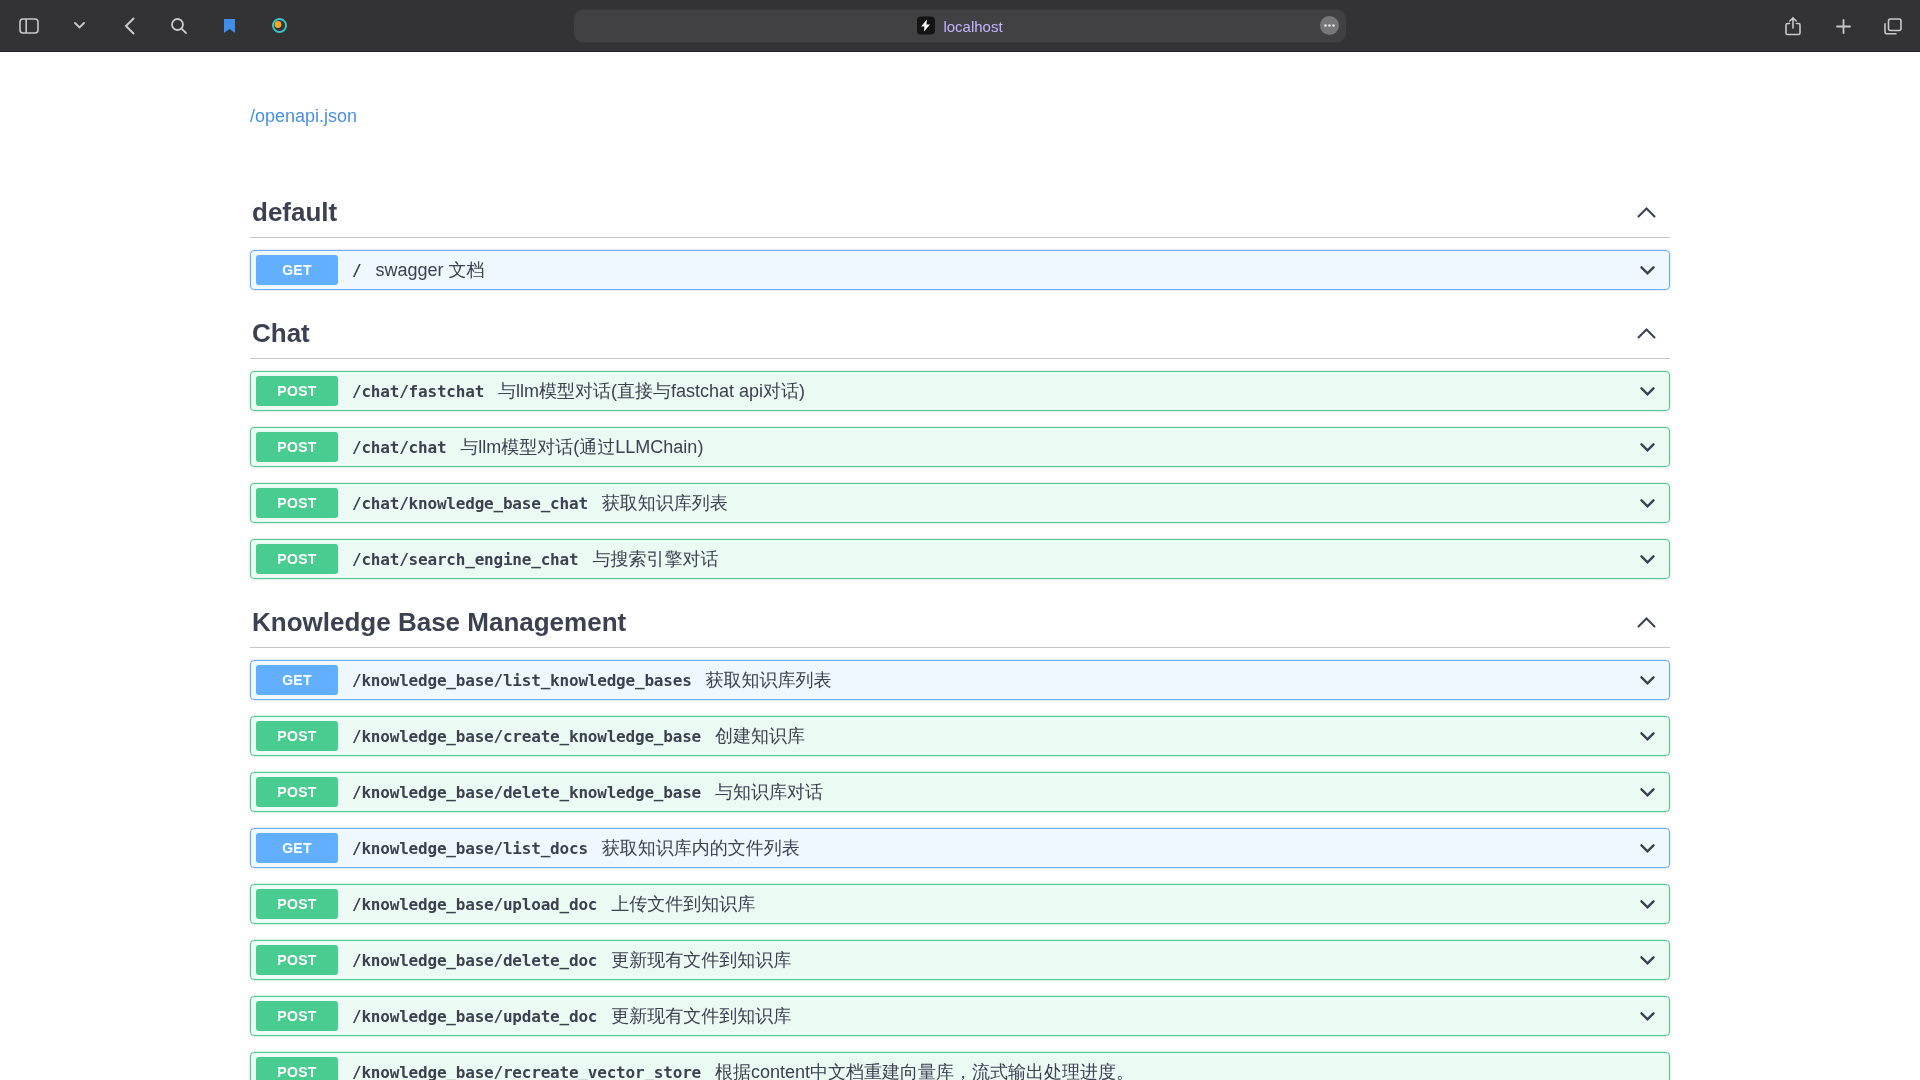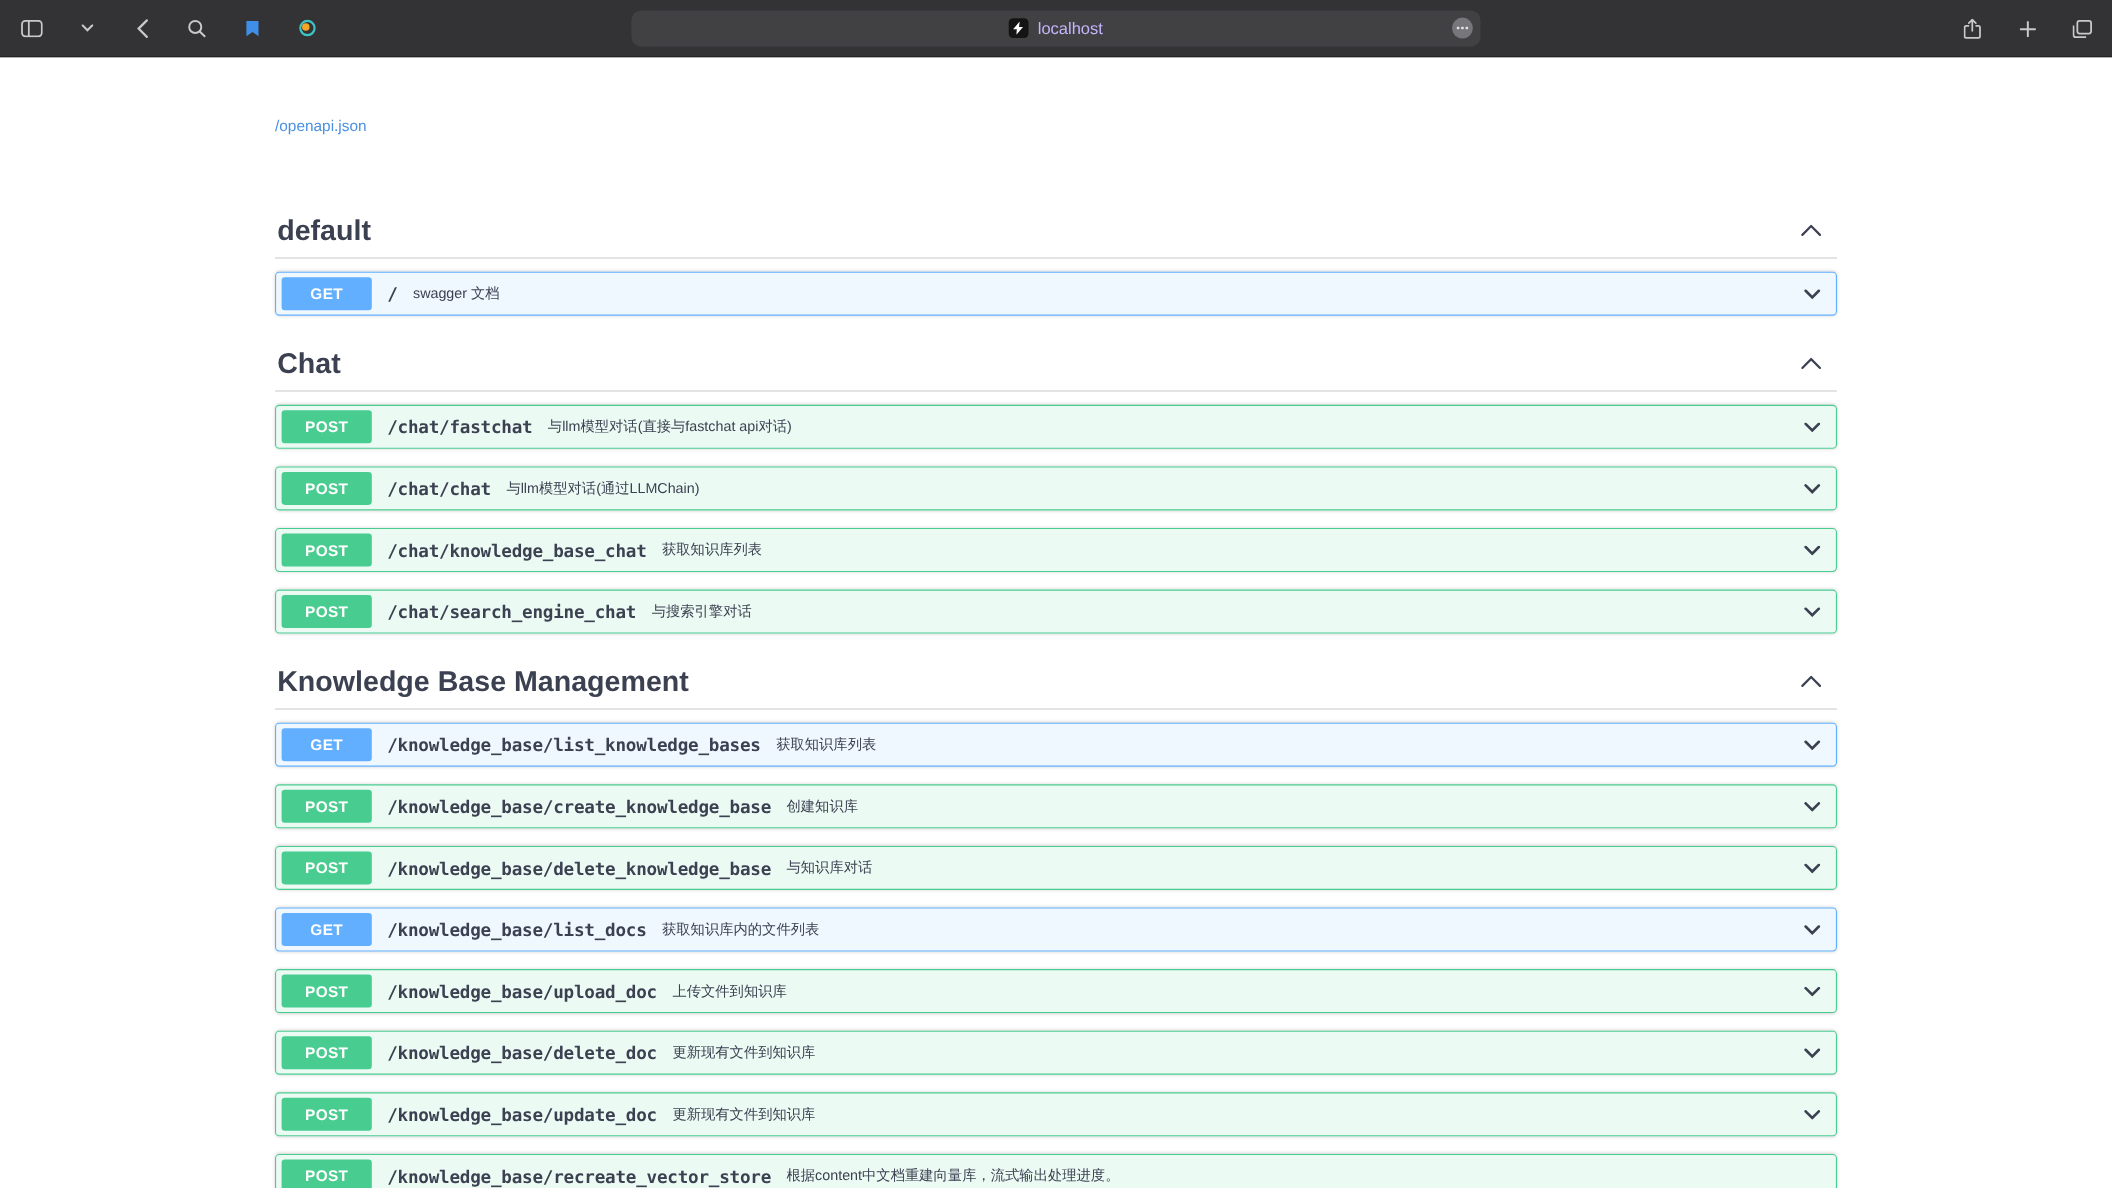--- a/index.html
+++ b/index.html
@@ -28,40 +28,40 @@
     display: flex; align-items: center; gap: 24px; }
 
   
   .page { width: 1920px; height: 1028px; background: #fff; overflow: hidden; }
   .swagger-wrap { width: 1420px; margin: 0 auto; padding-top: 46px; }
 
   .info-title-row { display: flex; align-items: center; gap: 12px; }
   h1.api-title { font-size: 37px; font-weight: 700; color: #3b4151; letter-spacing: -0.5px; }
   .badge-pill { color: #fff; font-size: 12.5px; font-weight: 700; padding: 4px 10px;
     border-radius: 14px; line-height: 1; }
-  .spec-link { display: inline-block; margin-top: 8px; font-size: 14px;
+  .spec-link { display: inline-block; margin-top: 8px; font-size: 18px;
     color: #4990e2; text-decoration: none; cursor: pointer; }
 
   .sections { margin-top: 62px; }
   .api-section { margin-bottom: 2px; }
   .section-header { display: flex; justify-content: space-between;
     padding: 8px 2px 9px 2px; border-bottom: 1px solid rgba(59,65,81,.3);
     cursor: pointer; margin-bottom: 12px; }
   .section-title { font-size: 26px; font-weight: 700; color: #3b4151; }
   .section-arrow { color: #3b4151; display: flex; align-items: center; padding-right: 12px; }
 
   .endpoint-list { padding-bottom: 2px; }
   .endpoint-row { display: flex; align-items: center; height: 40px; margin-bottom: 16px;
     border: 1px solid; border-radius: 4px; padding: 0 14px 0 5px;
     box-shadow: 0 0 3px rgba(0,0,0,.19); cursor: pointer; }
   .method-badge { min-width: 82px; text-align: center; padding: 7px 0; border-radius: 3px;
     color: #fff; font-weight: 700; font-size: 14px; letter-spacing: 0.3px; }
   .endpoint-path { margin-left: 14px; font-family: "DejaVu Sans Mono", monospace;
     font-weight: 700; font-size: 16px; color: #3b4151; letter-spacing: -0.2px; }
-  .endpoint-desc { margin-left: 14px; font-size: 13px; color: #3b4151; }
+  .endpoint-desc { margin-left: 14px; font-size: 18px; color: #3b4151; }
   .row-arrow { margin-left: auto; color: #3b4151; display: flex; align-items: center; }
 </style>
 </head>
 <body>
 
 <div class="browser-bar">
   <div class="tb-group left">
     <span class="tb-icon">
       <svg width="20" height="16" viewBox="0 0 20 16" fill="none" stroke="currentColor" stroke-width="1.6">
         <rect x="1" y="1" width="18" height="14" rx="3"></rect>

